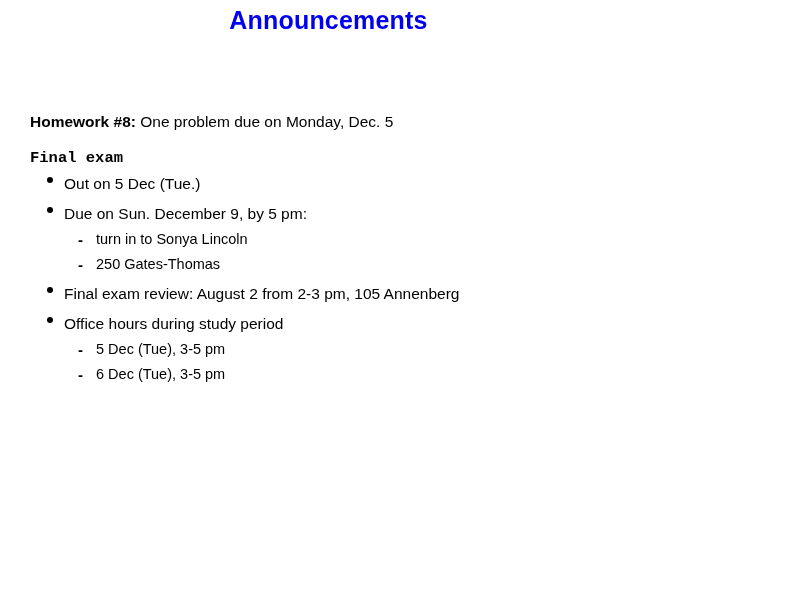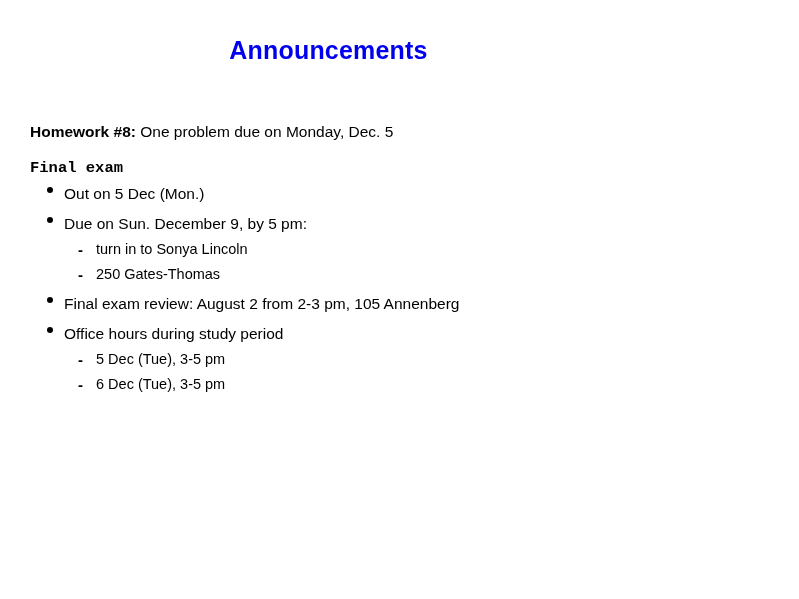--- a/index.html
+++ b/index.html
@@ -15,32 +15,32 @@
     overflow: hidden;
   }
   .slide {
     position: relative;
     width: 799px;
     height: 599px;
     box-sizing: border-box;
   }
   .slide-title {
     position: absolute;
-    top: 36px;
+    top: 6px;
     left: 0;
     width: 657px;
     text-align: center;
     font-size: 25px;
     font-weight: bold;
     color: #0000ee;
     letter-spacing: 0.2px;
   }
   .body-area {
     position: absolute;
-    top: 122px;
+    top: 112px;
     left: 30px;
     width: 740px;
   }
   .hw-line {
     font-size: 15.5px;
     line-height: 20px;
     margin-bottom: 16px;
   }
   .hw-label {
     font-weight: bold;
@@ -113,21 +113,21 @@
     <div class="hw-line">
       <span class="hw-label">Homework #8:</span><span> One problem due on Monday, Dec. 5</span>
     </div>
 
     <div class="section-head">Final exam</div>
 
     <ul class="lvl1">
 
       <li>
         <span class="b1-dot"></span>
-        <span>Out on 5 Dec (Mon.)</span>
+        <span>Out on 5 Dec (Tue.)</span>
       </li>
 
       <li>
         <span class="b1-dot"></span>
         <span>Due on Sun. December 9, by 5 pm:</span>
         <ul class="lvl2">
           <li>
             <span class="b2-dash">-</span>
             <span>turn in to Sonya Lincoln</span>
           </li>

